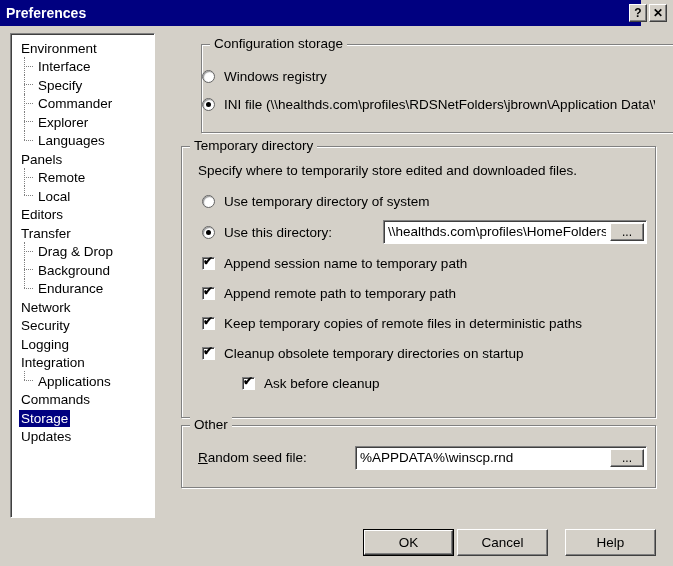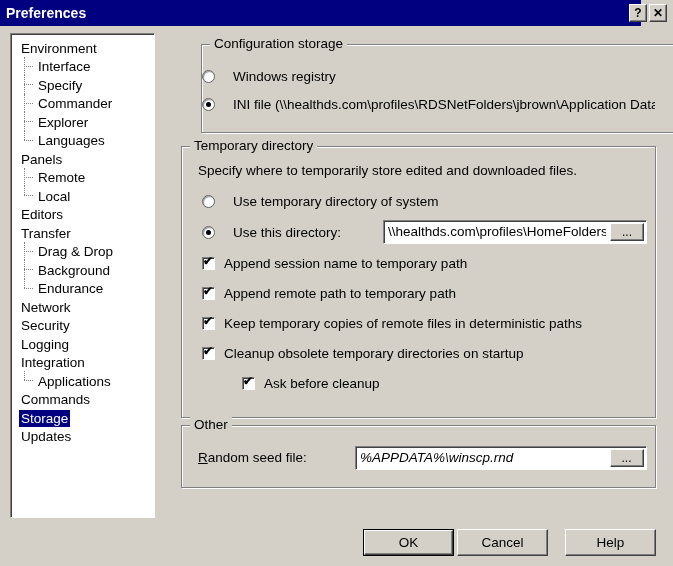--- a/index.html
+++ b/index.html
@@ -30,21 +30,21 @@
 
   
   .group { position:absolute; background:#d4d0c8; border:1px solid #808080;
            box-shadow:1px 1px 0 #ffffff, inset 1px 1px 0 #ffffff; }
   .group > .gtitle { position:absolute; top:-9px; left:8px; background:#d4d0c8; padding:0 4px; }
   #grp-config { left:181px; top:44px;  width:475px; height:89px;margin-left:20px; }
   #grp-temp   { left:181px; top:146px; width:475px; height:272px; }
   #grp-other  { left:181px; top:425px; width:475px; height:63px; }
 
   
-  .radiorow { position:absolute; display:flex; align-items:center; gap:18px; white-space:nowrap; }
+  .radiorow { position:absolute; display:flex; align-items:center; gap:9px; white-space:nowrap; }
   .radio { width:13px; height:13px; flex:none; border-radius:50%; background:#fff;
            border:1px solid #636363; box-shadow:inset 1px 1px 1px rgba(64,64,64,.55); position:relative; }
   .radio.on::after { content:""; position:absolute; left:3px; top:3px; width:5px; height:5px; border-radius:50%; background:#000; }
 
   
   .checkrow { position:absolute; display:flex; align-items:center; gap:9px; white-space:nowrap; }
   .check { width:13px; height:13px; flex:none; background:#fff;
            border:1px solid; border-color:#808080 #fff #fff #808080; box-shadow:inset 1px 1px 0 #404040;
            position:relative; }
   .check .mark { position:absolute; left:0px; top:-3px; font-size:12px; font-weight:bold; line-height:1; color:#000; }
@@ -256,21 +256,21 @@
       </span>
     <span>Ask before cleanup</span>
   </div>
 
   <div class="group" id="grp-other">
     <span class="gtitle">Other</span>
   </div>
   <div class="stext" style="left:198px; top:450px;">
     <span class="ak">R</span><span>andom seed file:</span>
   </div>
-  <div class="field" style="left:355px; top:446px; width:292px;font-style:italic;">
+  <div class="field" style="left:355px; top:446px; width:292px;">
     <span class="val">%APPDATA%\winscp.rnd</span>
     <span class="browse">...</span>
   </div>
 
   <div class="pbtn" id="btn-ok">
       <span>OK</span>
     </div>
   <div class="pbtn" id="btn-cancel">
       <span>Cancel</span>
     </div>

